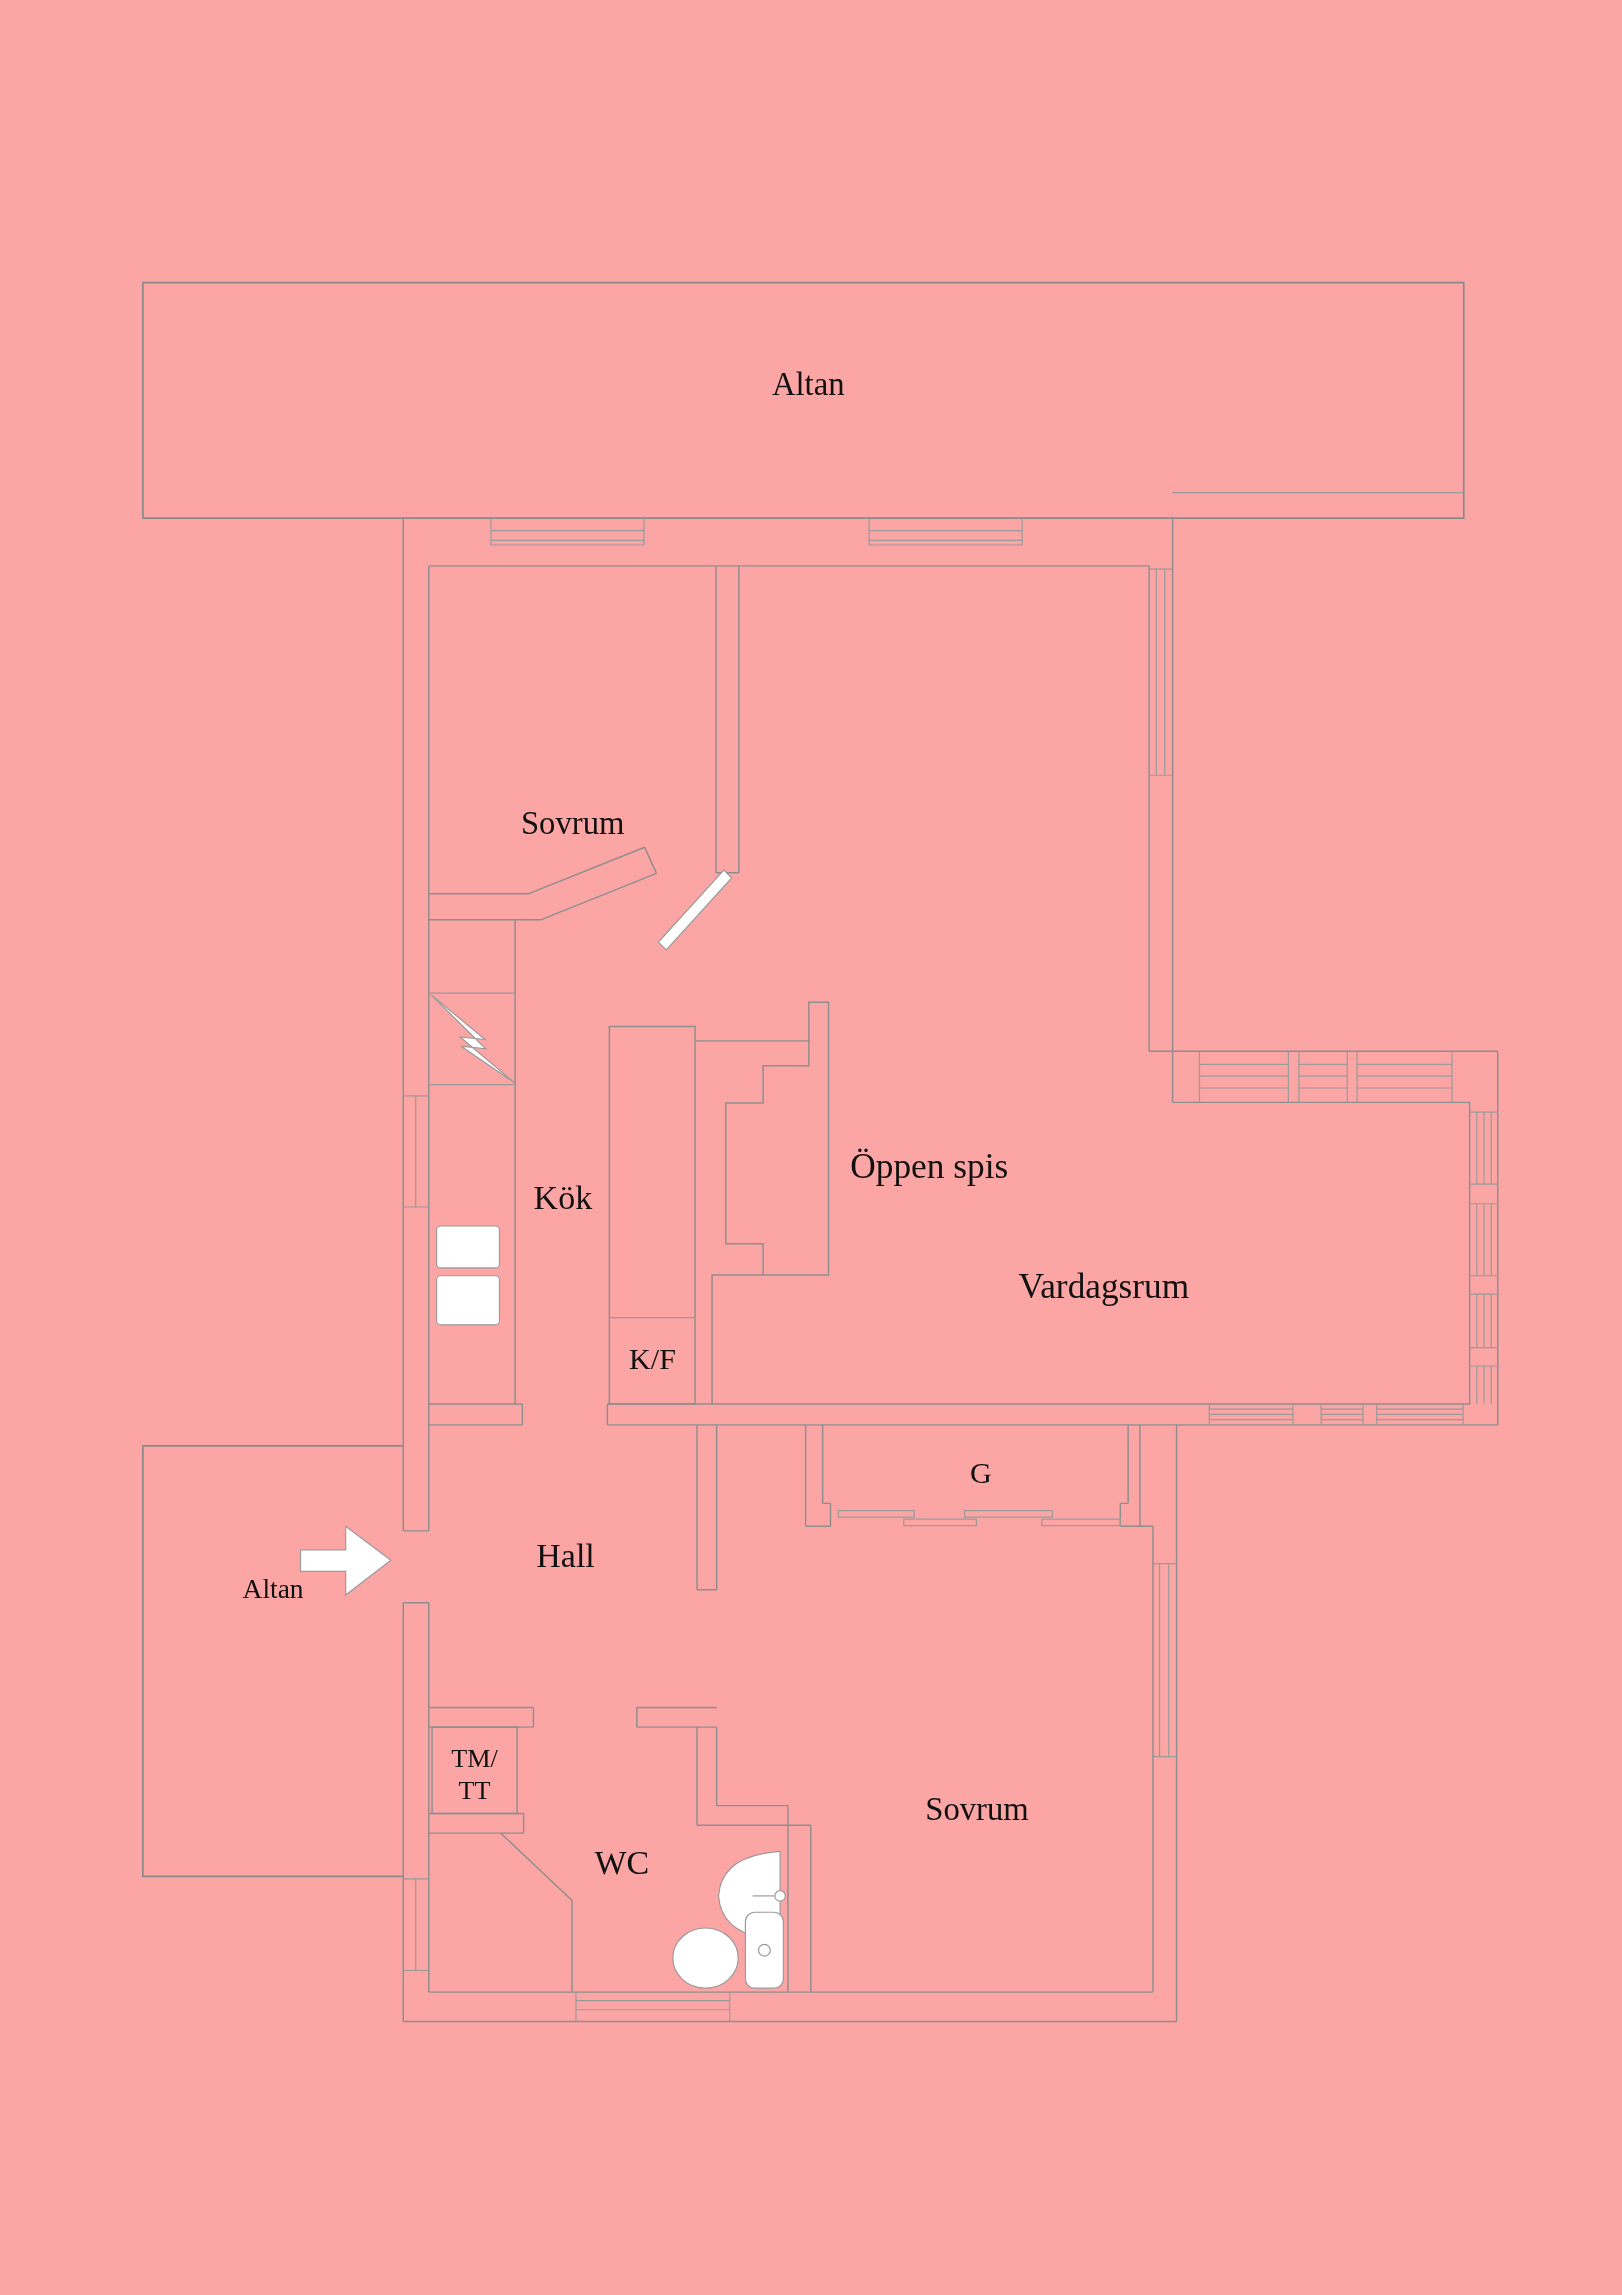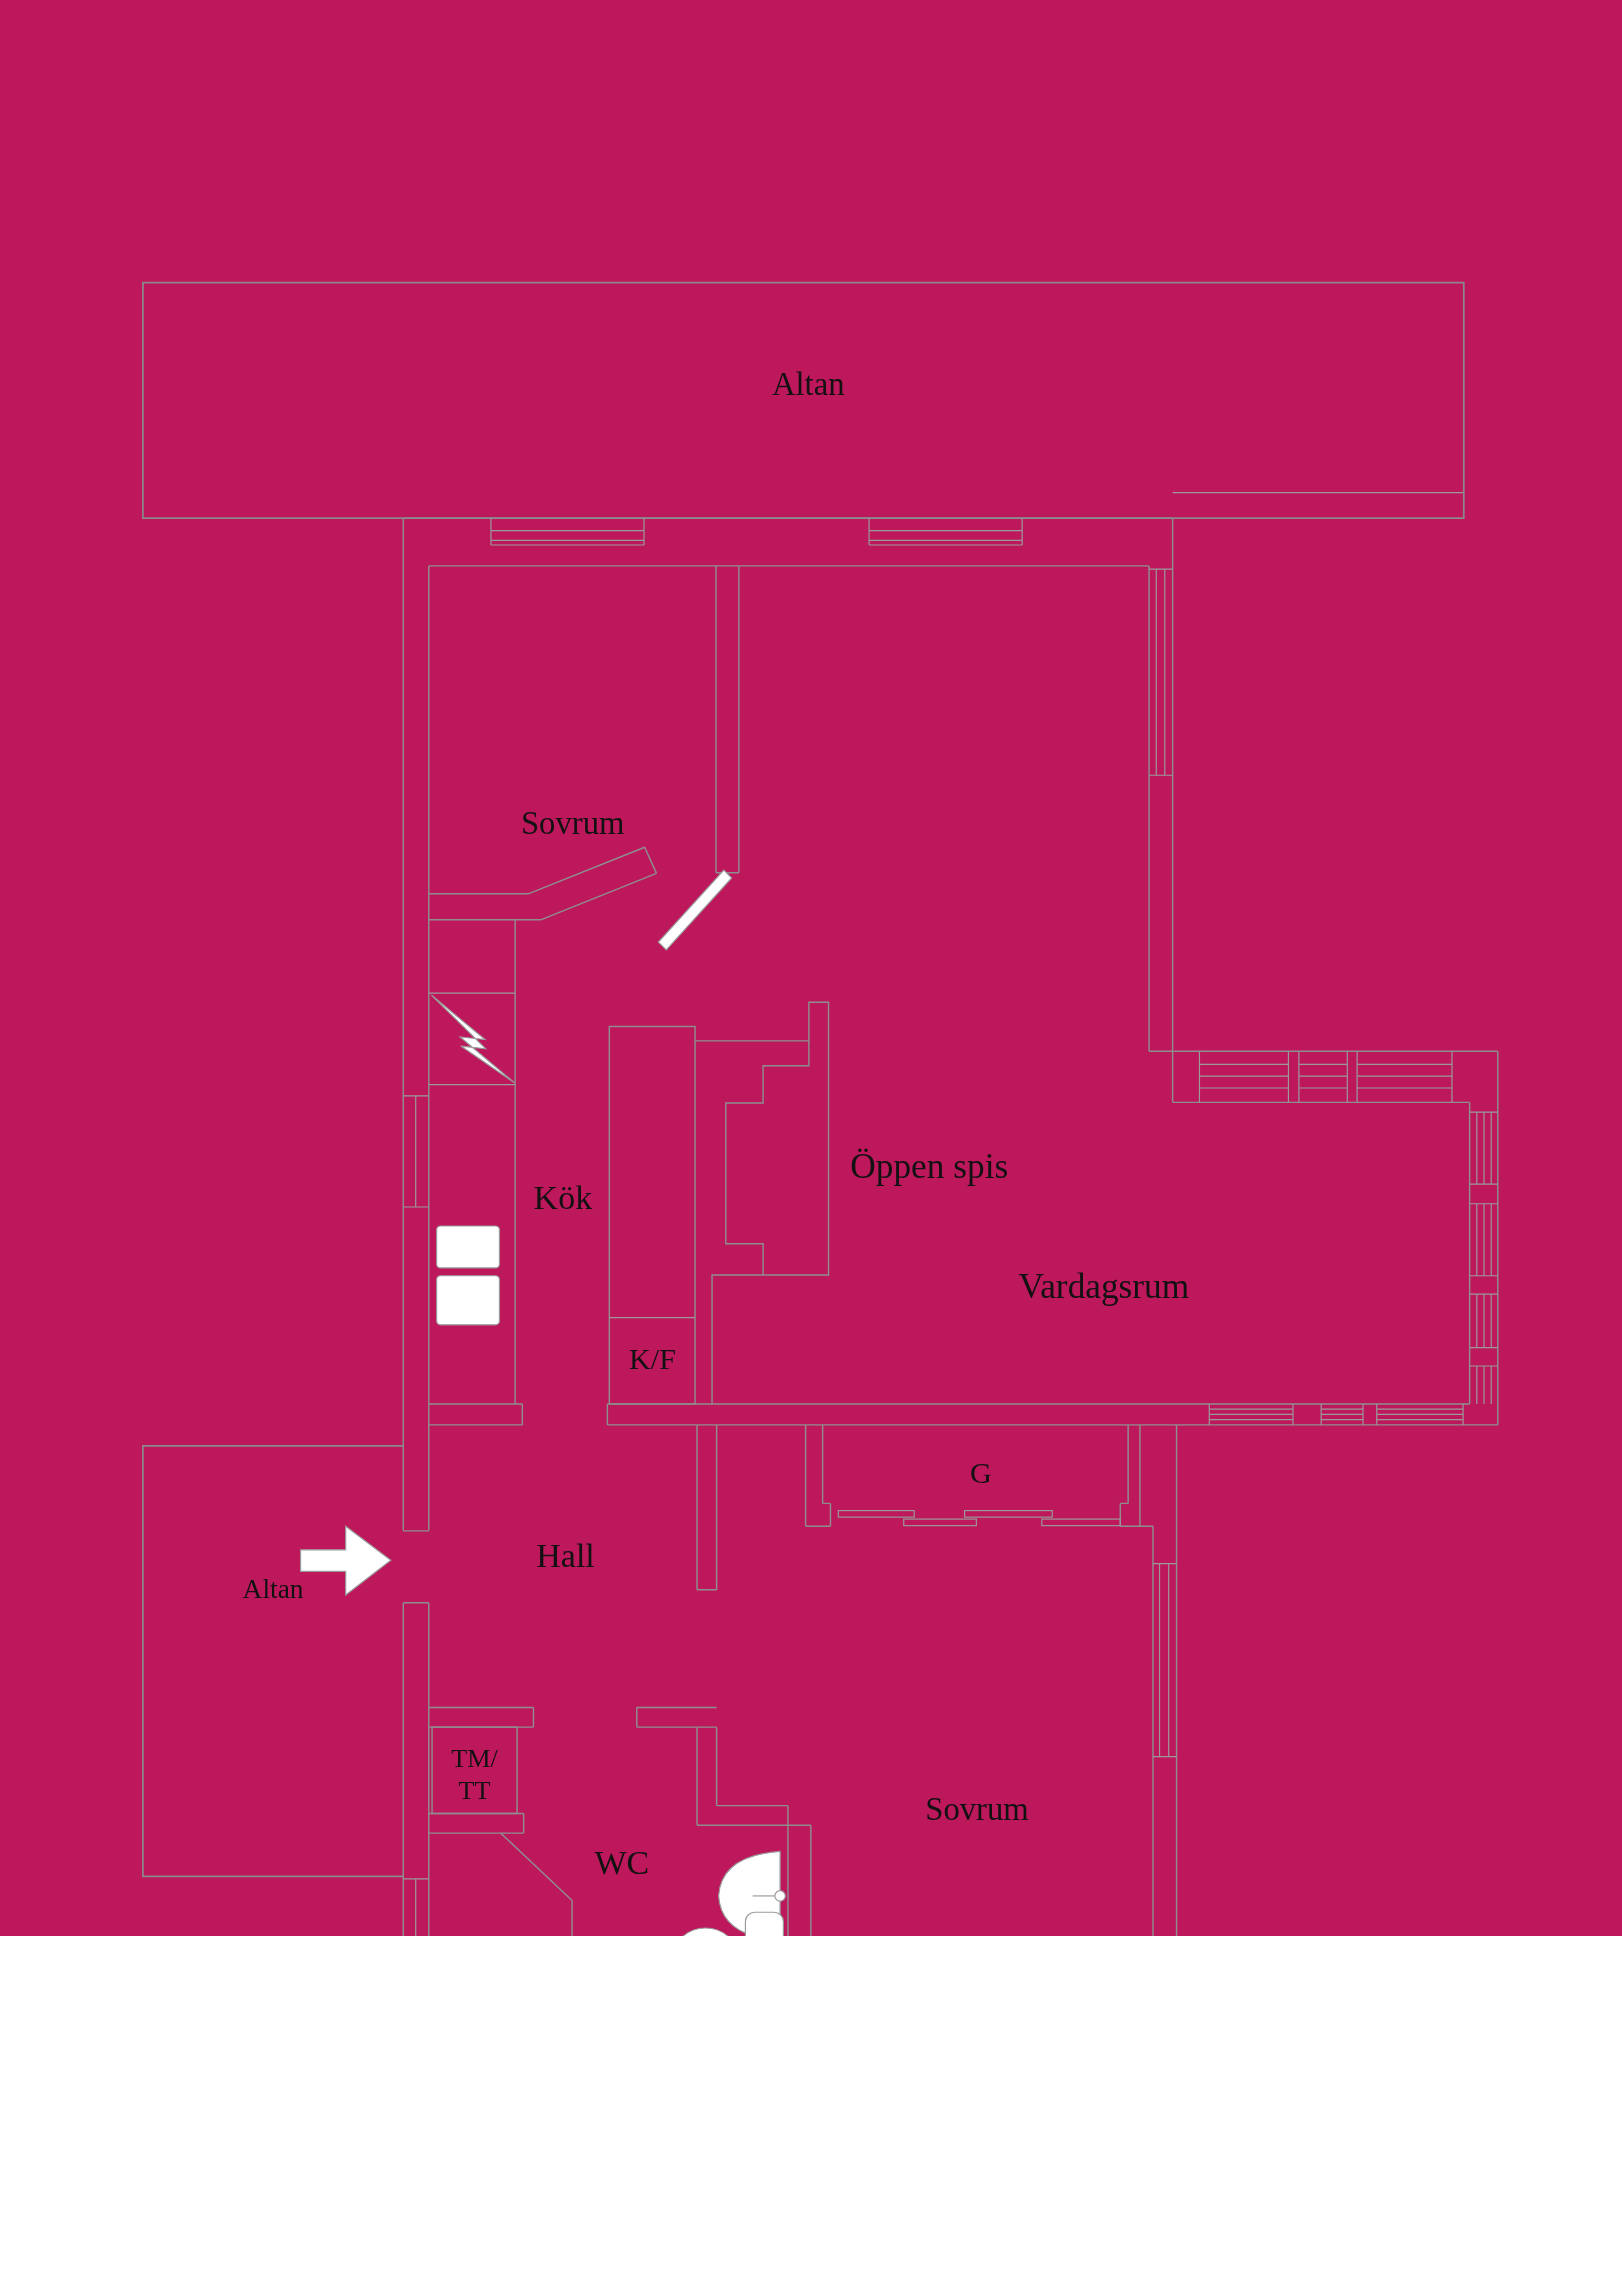--- a/index.html
+++ b/index.html
@@ -1,16 +1,16 @@
 <!DOCTYPE html>
 <html style="font-size:10.5px"><head>
 <meta charset="utf-8">
 <style>
   html,body{margin:0;padding:0;background:#ffffff;}
-  .plan{position:relative;width:1623px;height:1936px;background:#be185d;overflow:hidden;}
+  .plan{position:relative;width:1623px;height:2295px;background:#fca5a5;overflow:hidden;}
   svg{display:block;}
   .wall{fill:none;stroke:#8e8e8e;stroke-width:2.2;}
   .thin{fill:none;stroke:#9a9a9a;stroke-width:1.8;}
   .terrace{fill:none;stroke:#8a8a8a;stroke-width:2.6;}
   .fixture{fill:#ffffff;stroke:#9a9a9a;stroke-width:1.8;}
   .room-label{font-family:"Liberation Serif","DejaVu Serif",serif;fill:#111111;text-anchor:middle;}
 </style>
 </head>
 <body>
 

